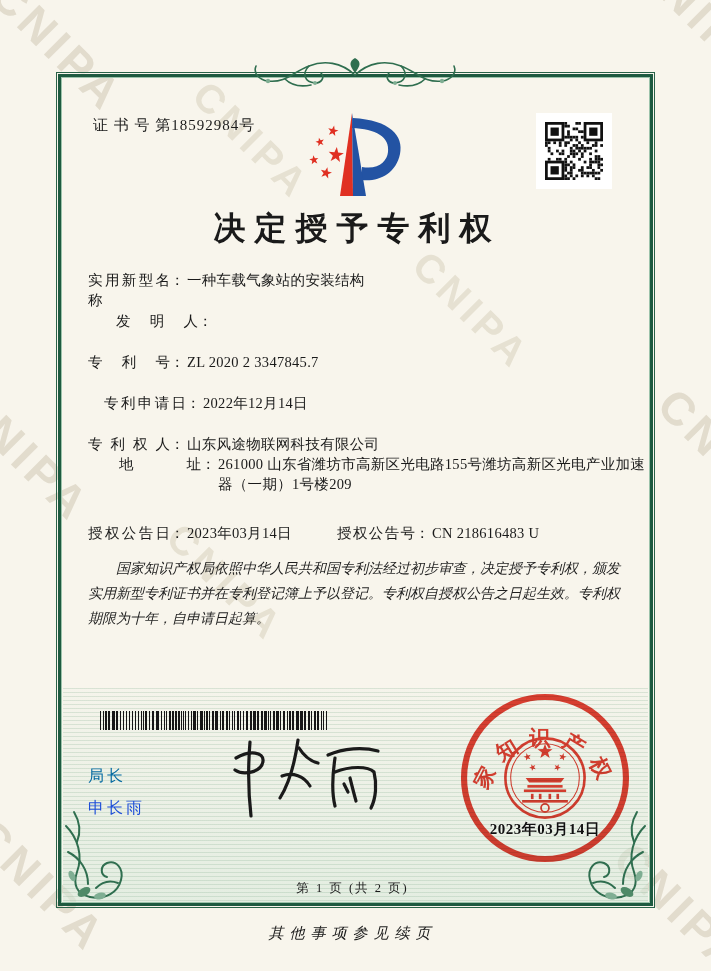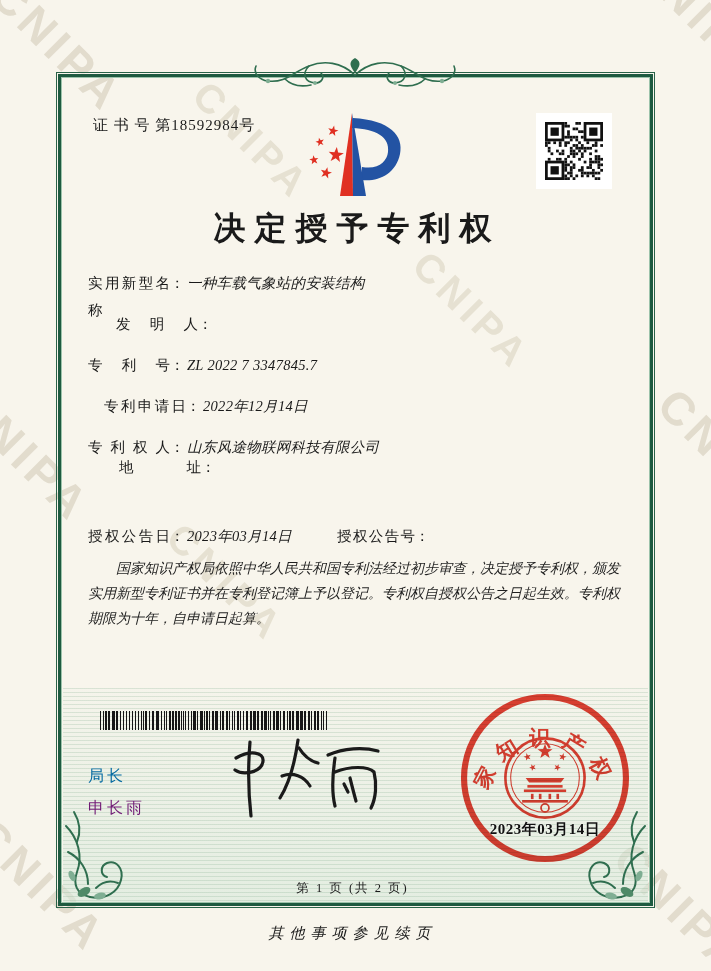--- a/index.html
+++ b/index.html
@@ -31,31 +31,31 @@
       linear-gradient(180deg, rgba(226,238,228,0.15), rgba(214,232,218,0.6));
   }
   .abs{position:absolute;z-index:4;}
   .cert-no{left:93px;top:116px;font-size:15px;letter-spacing:1px;}
   .logo{left:296px;top:110px;width:118px;height:92px;}
   .qr-wrap{left:536px;top:113px;width:76px;height:76px;background:#fff;display:flex;align-items:center;justify-content:center;}
   .doc-title{
     left:58px;top:207px;width:589px;text-align:center;
     font-size:32px;font-weight:700;letter-spacing:9px;text-indent:9px;
   }
-  .field{left:88px;font-size:14.5px;display:flex;align-items:flex-start;line-height:27px;}
+  .field{left:88px;font-size:14.5px;display:flex;align-items:flex-start;line-height:20px;}
   .f-label{display:inline-block;width:82px;text-align:justify;text-align-last:justify;flex:none;}
   .f-colon{flex:none;width:17px;}
-  .f-value{display:block;width:437px;letter-spacing:0.3px;font-style:italic;}
+  .f-value{display:block;width:437px;letter-spacing:0.3px;}
   .field.second{left:337px;}
   .field.second .f-label{width:78px;}
   .paras{left:88px;top:556px;width:535px;font-size:14px;line-height:25px;color:#1f1f1f;font-style:italic;}
   .paras p{margin:0 0 6px 0;text-indent:2em;}
   .barcode{left:100px;top:711px;width:232px;height:19px;}
   .sig-title{left:88px;top:766px;font-size:16px;letter-spacing:3px;color:#0369a1;}
-  .sig-name{left:88px;top:798px;font-size:16px;letter-spacing:3px;color:#701a75;}
+  .sig-name{left:88px;top:798px;font-size:16px;letter-spacing:3px;color:#1d4ed8;}
   .sig-svg{left:198px;top:728px;z-index:4;}
   .seal{left:457px;top:690px;width:176px;height:176px;z-index:5;mix-blend-mode:multiply;opacity:0.93;}
   .seal-date{
     left:457px;top:820px;width:176px;text-align:center;z-index:6;
     font-size:15px;font-weight:600;color:#111;letter-spacing:0.5px;
     text-shadow:0 0 2px rgba(255,255,255,0.8);
   }
   .page-num{left:58px;top:880px;width:589px;text-align:center;font-size:12.5px;letter-spacing:2px;z-index:4;font-family:Liberation Serif, serif;}
   .foot-note{left:58px;top:924px;width:589px;text-align:center;font-size:15px;letter-spacing:6px;font-style:italic;z-index:4;}
   .ornament{position:absolute;z-index:3;pointer-events:none;}
@@ -288,44 +288,46 @@
     <span class="f-colon">：</span>
     <span class="f-value">一种车载气象站的安装结构</span>
 </div>
 <div class="abs field" style="top:311px;margin-left:28px;">
   <span class="f-label">发明人</span>
     <span class="f-colon">：</span>
 </div>
 <div class="abs field" style="top:352px;">
   <span class="f-label">专利号</span>
     <span class="f-colon">：</span>
-    <span class="f-value">ZL 2022 7 3347845.7</span>
+    <span class="f-value">ZL 2020 2 3347845.7</span>
 </div>
 <div class="abs field" style="top:393px;margin-left:16px;">
   <span class="f-label">专利申请日</span>
     <span class="f-colon">：</span>
     <span class="f-value">2022年12月14日</span>
 </div>
 <div class="abs field" style="top:434px;">
   <span class="f-label">专利权人</span>
     <span class="f-colon">：</span>
     <span class="f-value">山东风途物联网科技有限公司</span>
 </div>
 <div class="abs field" style="top:454px;margin-left:31px;">
   <span class="f-label">地址</span>
     <span class="f-colon">：</span>
+    <span class="f-value">261000 山东省潍坊市高新区光电路155号潍坊高新区光电产业加速器（一期）1号楼209</span>
 </div>
 <div class="abs field" style="top:523px;">
   <span class="f-label">授权公告日</span>
     <span class="f-colon">：</span>
     <span class="f-value" style="width:150px;">2023年03月14日</span>
 </div>
 <div class="abs field second" style="top:523px;">
   <span class="f-label">授权公告号</span>
     <span class="f-colon">：</span>
+    <span class="f-value" style="width:180px;">CN 218616483 U</span>
 </div>
 
 <div class="abs paras">
   <p>国家知识产权局依照中华人民共和国专利法经过初步审查，决定授予专利权，颁发实用新型专利证书并在专利登记簿上予以登记。专利权自授权公告之日起生效。专利权期限为十年，自申请日起算。</p>
 </div>
 
 <div class="abs barcode">
   <svg id="barcode-svg" width="232" height="19" viewBox="0 0 232 19" fill="#161616">
       <rect x="0" y="0" width="1" height="19"></rect>
       <rect x="3" y="0" width="1" height="19"></rect>

